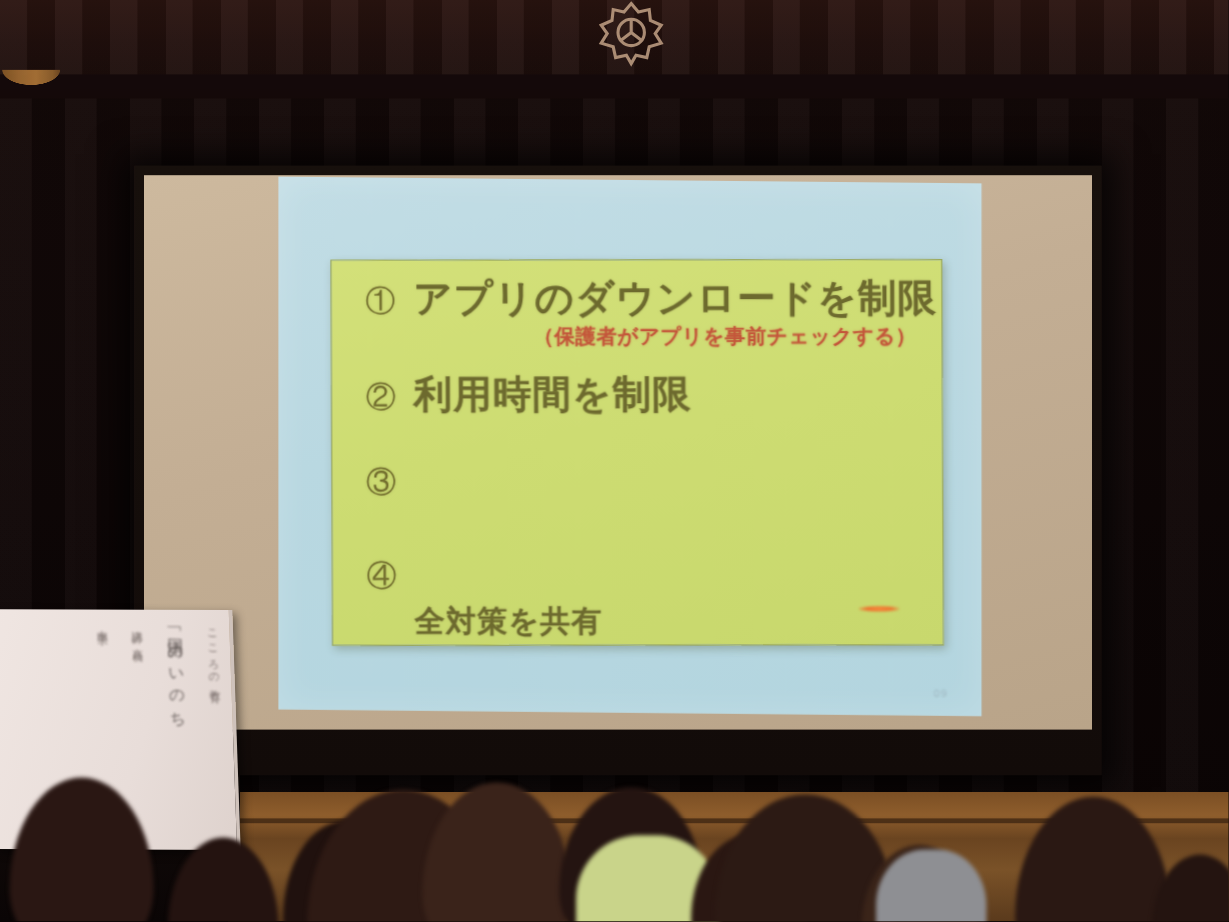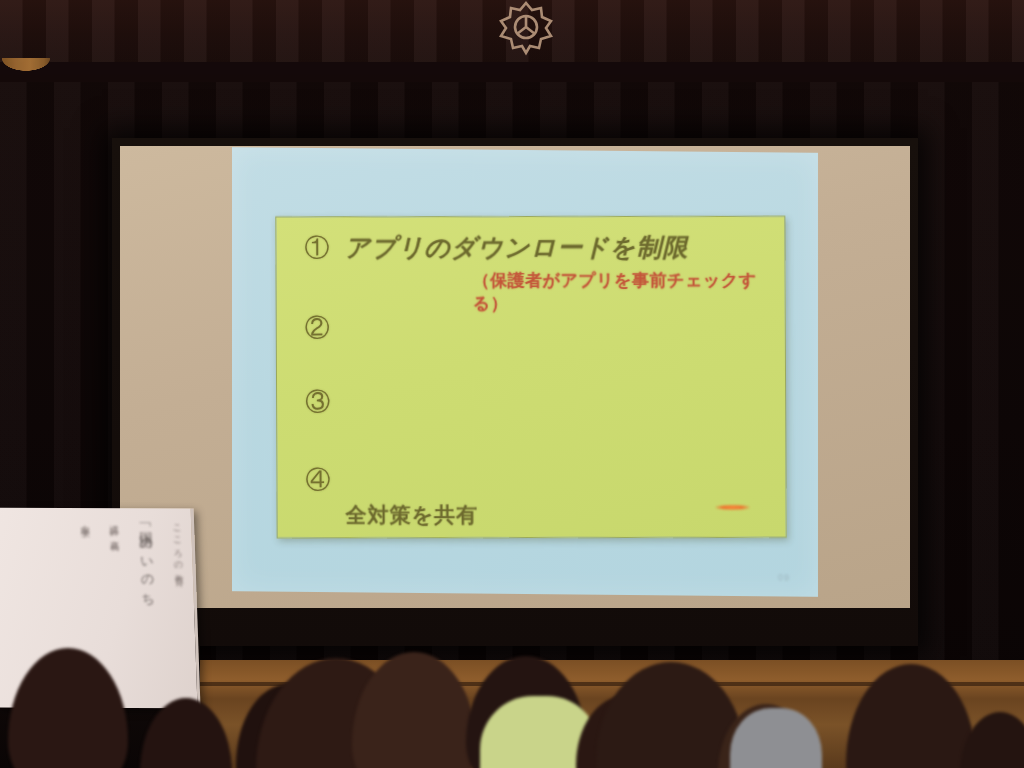--- a/index.html
+++ b/index.html
@@ -133,44 +133,42 @@
   }
   .marker {
     width: 54px;
     flex: 0 0 54px;
     text-align: center;
     font-size: 25px;
     font-weight: 400;
     color: #74702f;
   }
   .line-text {
-    font-size: 25px;
+    font-size: 32px;
     line-height: 1.12;
     filter: blur(0.35px);
-    font-style: italic;
   }
 
   .row-1 { position: absolute; left: 14px; top: 14px; }
   .note-red {
     position: absolute;
     left: 168px; top: 52px;
     font-size: 17px;
     font-weight: 700;
     color: #c4563a;
     letter-spacing: 0.5px;
     filter: blur(0.4px);
     text-shadow: 0 0 2px rgba(190,85,55,0.5);
-    margin-left: 28px;
   }
   .row-2 { position: absolute; left: 14px; top: 94px; }
   .row-3 { position: absolute; left: 14px; top: 168px; }
   .row-4 { position: absolute; left: 14px; top: 246px; }
   .row-4b {
     position: absolute; left: 68px; top: 284px;
-    font-size: 21px; font-weight: 700; color: #6d6a2e;
+    font-size: 25px; font-weight: 700; color: #6d6a2e;
     letter-spacing: 1px; filter: blur(0.35px);
     text-shadow: 0 0 2px rgba(120,115,60,0.45);
   }
 
   
   .laser {
     position: absolute;
     left: 438px; top: 288px;
     width: 34px; height: 5px;
     border-radius: 3px;
@@ -275,20 +273,21 @@
     <div class="content-box">
 
       <div class="line row-1">
         <span class="marker">①</span>
         <span class="line-text">アプリのダウンロードを制限</span>
       </div>
       <div class="note-red">（保護者がアプリを事前チェックする）</div>
 
       <div class="line row-2">
         <span class="marker">②</span>
+        <span class="line-text">利用時間を制限</span>
       </div>
 
       <div class="line row-3">
         <span class="marker">③</span>
       </div>
 
       <div class="line row-4">
         <span class="marker">④</span>
       </div>
       <div class="row-4b">全対策を共有</div>

